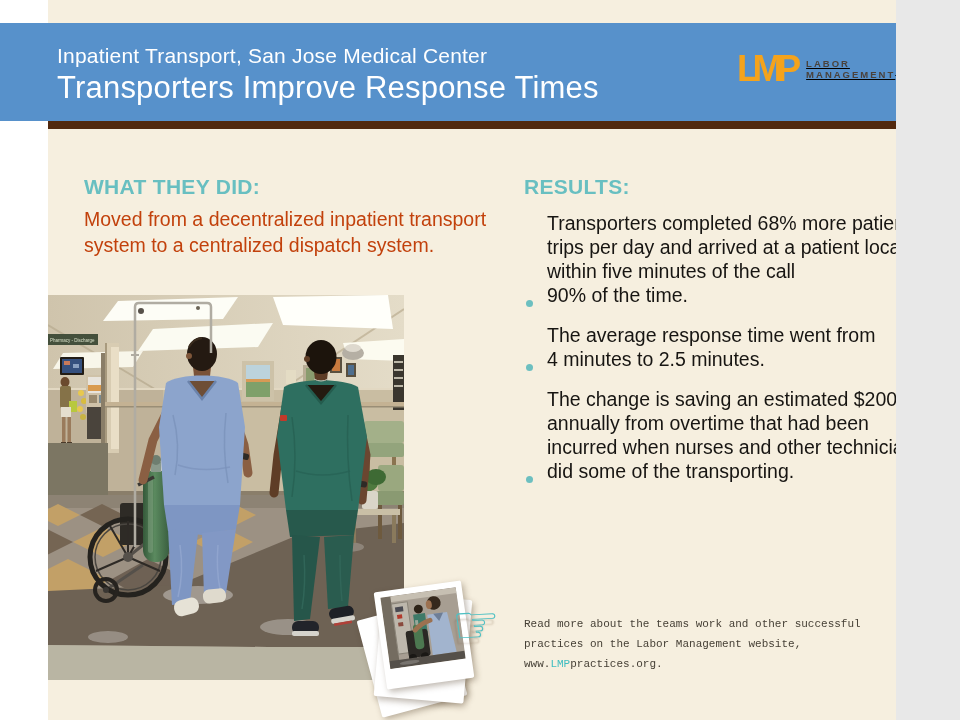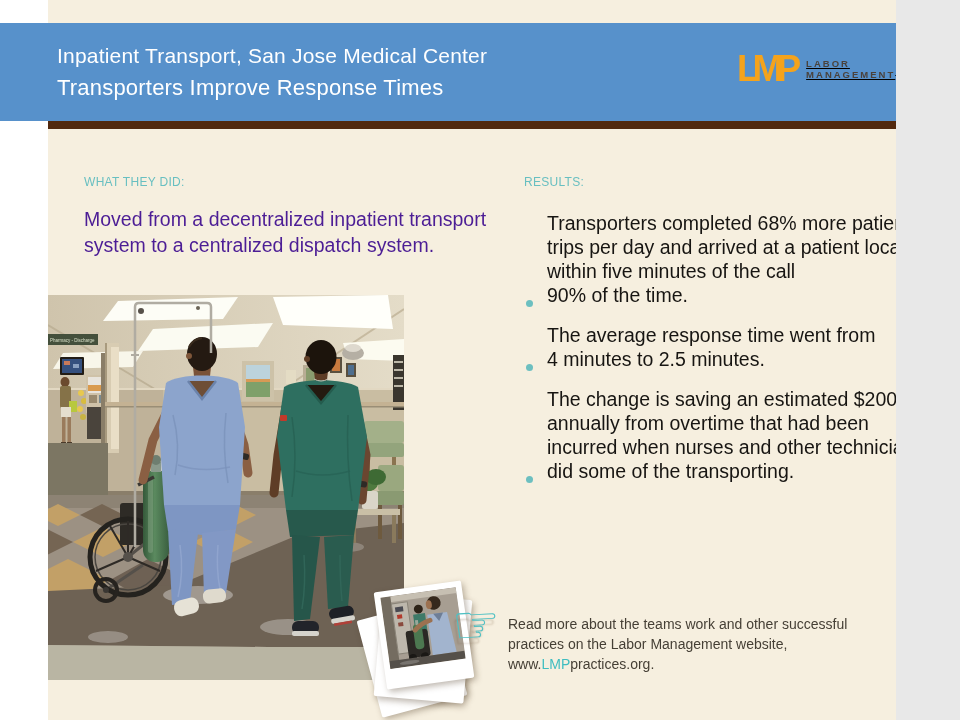--- a/index.html
+++ b/index.html
@@ -7,39 +7,39 @@
     position:relative; width:896px; height:720px; background:#ffffff;
     overflow:hidden; font-family:"Liberation Sans", sans-serif;
     -webkit-font-smoothing:antialiased;
   }
   .cream-bg { position:absolute; left:48px; top:0; width:912px; height:720px; background:#F6EFDF; }
   .blue-band { position:absolute; left:0; top:23px; width:960px; height:98px; background:#5791CB; }
   .brown-stripe { position:absolute; left:48px; top:121px; width:912px; height:8px; background:#51280E; }
 
   .header-text { position:absolute; left:57px; top:43px; color:#ffffff; }
   .kicker { font-size:21px; line-height:25px; letter-spacing:0.2px; }
-  .page-title { font-size:22px; line-height:36px; margin-top:2px; font-weight:400; letter-spacing:0.2px; }
+  .page-title { font-size:31px; line-height:36px; margin-top:2px; font-weight:400; letter-spacing:0.2px; }
 
   .logo { position:absolute; left:737px; top:53px; display:flex; align-items:center; }
   .logo-monogram { font-size:37px; font-weight:bold; color:#F5A31C; letter-spacing:-7px; line-height:32px; padding-right:12px; }
   .logo-text { display:flex; flex-direction:row;text-decoration:underline; }
   .logo-top { font-size:9.5px; letter-spacing:2px; font-weight:bold; color:#4A423C; }
   .logo-bottom { font-size:16.5px; letter-spacing:1.6px; color:#47403A; margin-top:1px; }
 
-  .section-heading { position:absolute; font-size:12px; font-weight:normal; color:#68BFC1; letter-spacing:0.3px; }
+  .section-heading { position:absolute; font-size:21px; font-weight:bold; color:#68BFC1; letter-spacing:0.3px; }
   .wtd-heading { left:84px; top:175px; }
-  .wtd-body { position:absolute; left:84px; top:206px; width:430px; font-size:19.5px; line-height:26px; color:#4c1d95; }
+  .wtd-body { position:absolute; left:84px; top:206px; width:430px; font-size:19.5px; line-height:26px; color:#c2410c; }
 
   .results-heading { left:524px; top:175px; }
   .results-list { position:absolute; left:524px; top:211px; width:432px; margin:0; padding:0; list-style:none; }
   .results-list li { display:flex; margin:0 0 16px 0;align-items:flex-end; }
   .bullet-dot { flex:0 0 auto; width:7px; height:7px; border-radius:50%; margin:8px 14px 0 2px; }
   .bullet-text { font-size:19.5px; line-height:24px; color:#171512; }
 
-  .footer-note { position:absolute; left:508px; top:614px; width:400px; font-size:14px; line-height:20px; color:#453F35; }
+  .footer-note { position:absolute; left:524px; top:614px; width:400px; font-size:11px; line-height:20px; color:#453F35;font-family:Liberation Mono, monospace; }
   .footer-note .lmp { color:#3FBDC0; }
 
   .corridor-photo { position:absolute; left:48px; top:295px; width:356px; height:385px; }
   .corridor-photo svg { display:block; width:100%; height:100%; }
 
   .polaroid-stack { position:absolute; left:366px; top:584px; width:112px; height:126px; }
   .pframe { position:absolute; background:#ffffff; border-radius:2px; box-shadow:2px 3px 6px rgba(70,50,25,0.35); }
   .pframe.f3 { left:2px;  top:24px; width:88px; height:100px; transform:rotate(-15deg); }
   .pframe.f2 { left:12px; top:12px; width:90px; height:104px; transform:rotate(5deg); }
   .pframe.f1 { left:14px; top:2px;  width:88px; height:98px;  transform:rotate(-8deg); box-sizing:border-box; padding:6px 6px 0 6px; }

